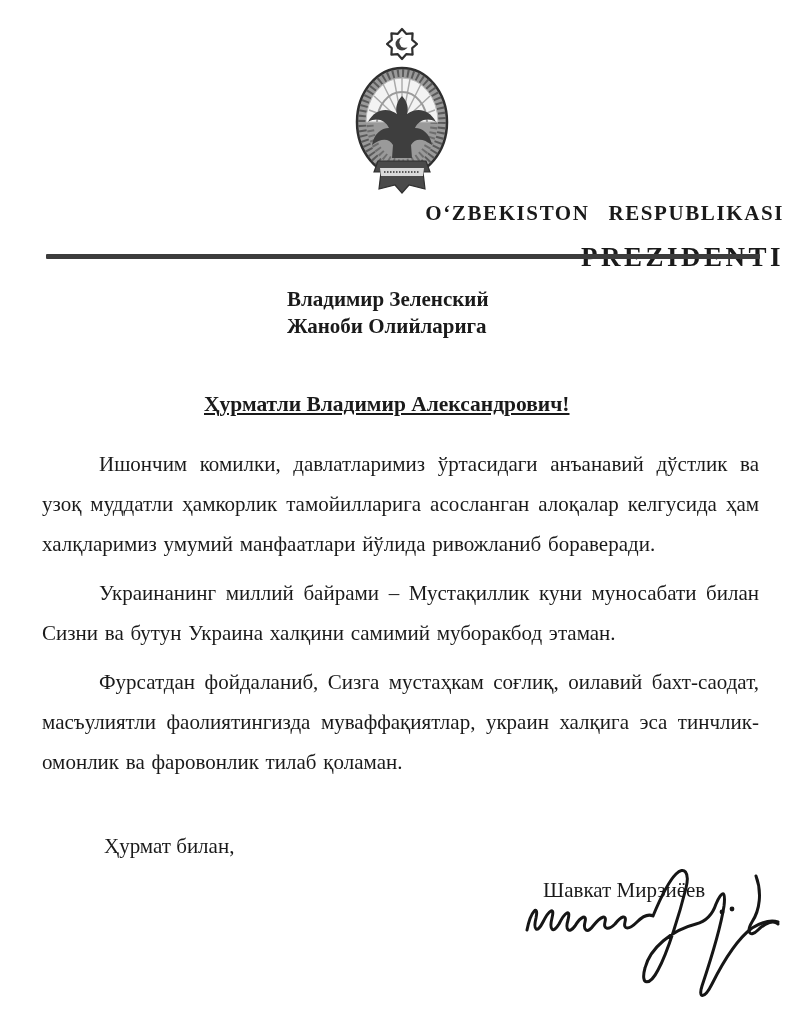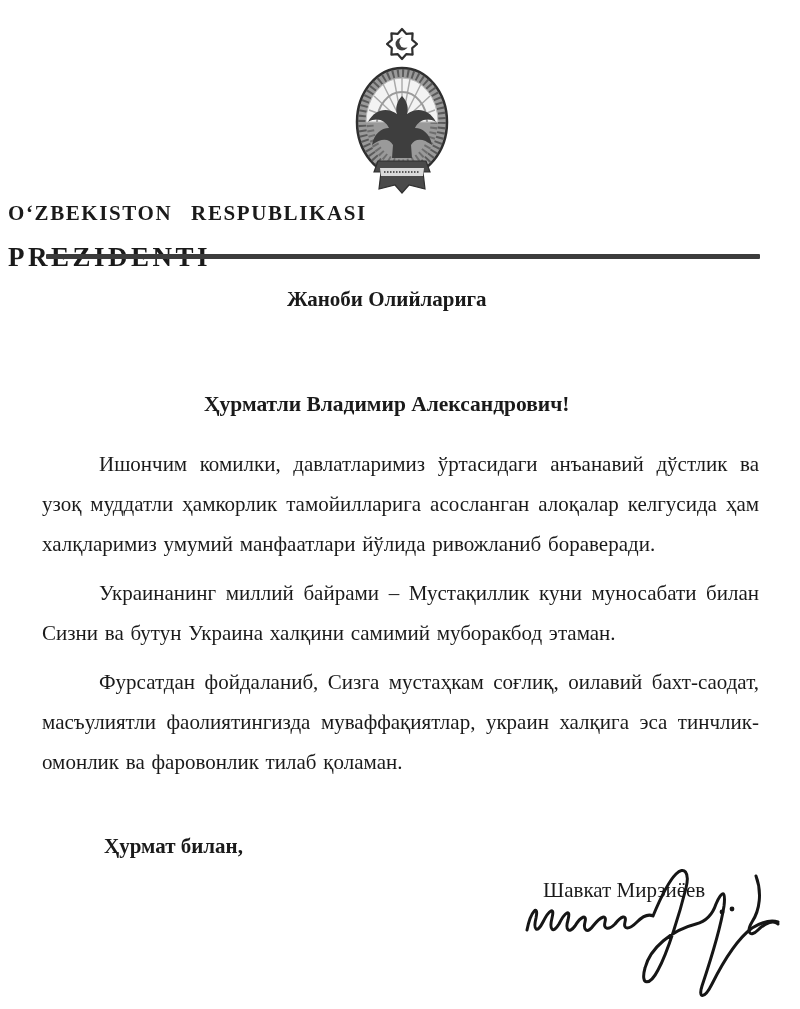--- a/index.html
+++ b/index.html
@@ -14,23 +14,23 @@
     overflow: hidden;
   }
   .emblem-svg {
     position: absolute;
     top: 22px;
     left: 332px;
   }
   .letterhead {
     position: absolute;
     top: 201px;
-    left: 8px;
+    left: 16px;
     width: 768px;
-    text-align: left;
+    text-align: right;
   }
   .country-line {
     font-size: 21px;
     font-weight: bold;
     letter-spacing: 1.6px;
     word-spacing: 12px;
     white-space: nowrap;
   }
   .title-line {
     font-size: 27px;
@@ -57,20 +57,21 @@
     line-height: 26.5px;
     white-space: nowrap;
   }
   .salutation {
     position: absolute;
     top: 392px;
     left: 204px;
     font-size: 21.5px;
     font-weight: bold;
     white-space: nowrap;
+    text-decoration: underline;
   }
   .body-text {
     position: absolute;
     top: 444px;
     left: 42px;
     width: 717px;
     font-size: 21px;
     line-height: 40px;
     text-align: justify;
   }
@@ -78,21 +79,20 @@
     margin: 0 0 9px 0;
     text-indent: 57px;
     word-spacing: 1.5px;
   }
   .closing {
     position: absolute;
     top: 834px;
     left: 104px;
     font-size: 21px;
     white-space: nowrap;
-    font-weight: bold;
   }
   .signatory-name {
     position: absolute;
     top: 878px;
     left: 543px;
     font-size: 21px;
     font-weight: normal;
     white-space: nowrap;
     z-index: 1;
   }
@@ -147,20 +147,21 @@
   </svg>
 
   <div class="letterhead">
     <div class="country-line">O‘ZBEKISTON RESPUBLIKASI</div>
     <div class="title-line">PREZIDENTI</div>
   </div>
 
   <div class="rule"></div>
 
   <div class="recipient">
+    <div>Владимир Зеленский</div>
     <div>Жаноби Олийларига</div>
   </div>
 
   <div class="salutation">Ҳурматли Владимир Александрович!</div>
 
   <div class="body-text">
     <p>Ишончим комилки, давлатларимиз ўртасидаги анъанавий дўстлик ва узоқ муддатли ҳамкорлик тамойилларига асосланган алоқалар келгусида ҳам халқларимиз умумий манфаатлари йўлида ривожланиб бораверади.</p>
     <p>Украинанинг миллий байрами – Мустақиллик куни муносабати билан Сизни ва бутун Украина халқини самимий муборакбод этаман.</p>
     <p>Фурсатдан фойдаланиб, Сизга мустаҳкам соғлиқ, оилавий бахт-саодат, масъулиятли фаолиятингизда муваффақиятлар, украин халқига эса тинчлик-омонлик ва фаровонлик тилаб қоламан.</p>
   </div>

